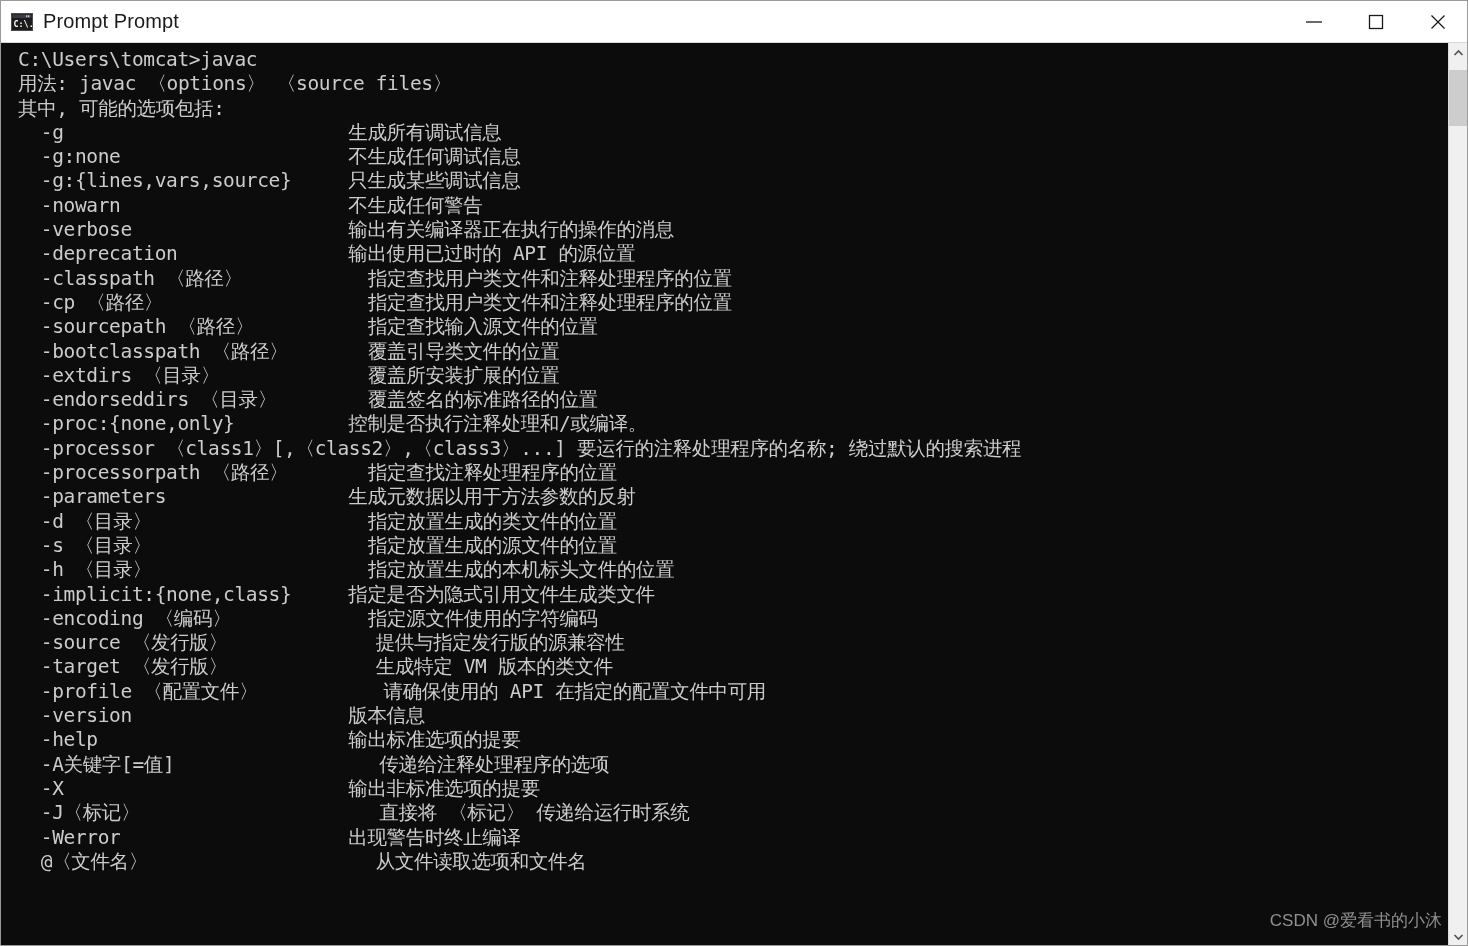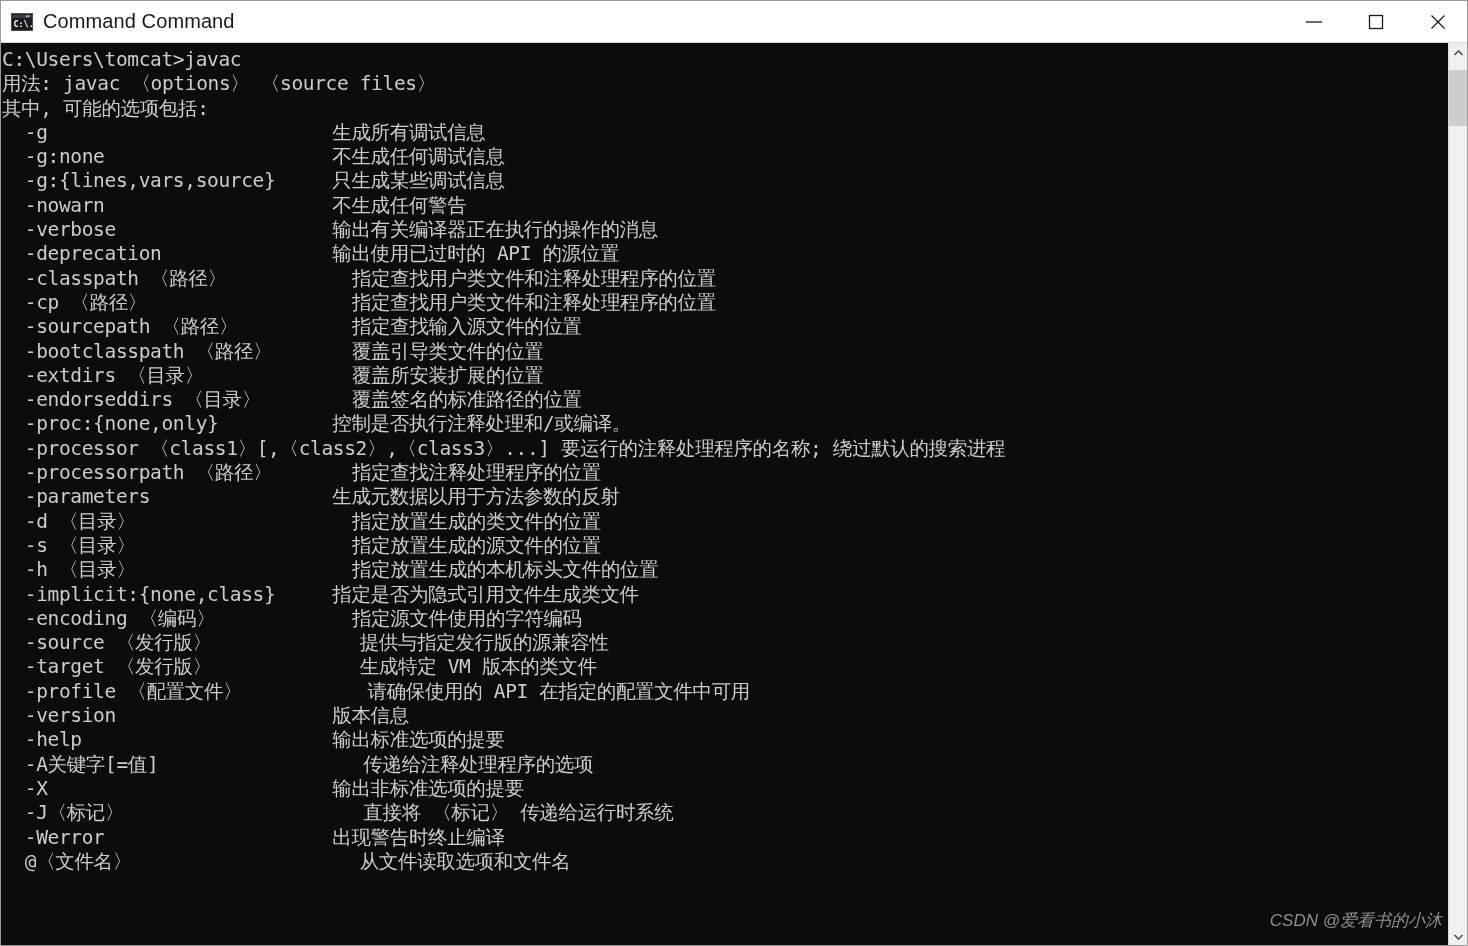--- a/index.html
+++ b/index.html
@@ -79,20 +79,21 @@
   #console-text {
     position: absolute;
     top: 5px;
     left: 1px;
     font-family: "DejaVu Sans Mono", "Liberation Mono", monospace;
     font-size: 19.5px;
     line-height: 24.3px;
     color: #cccccc;
     white-space: pre;
     letter-spacing: -0.35px;
+    padding-left: 16px;
     -webkit-font-smoothing: none;
   }
 
   #prompt-line {
     position: absolute;
     left: 1px;
     top: 865px;
     font-family: "DejaVu Sans Mono", "Liberation Mono", monospace;
     font-size: 19.5px;
     line-height: 24.3px;
@@ -113,21 +114,20 @@
   
   #watermark {
     position: absolute;
     right: 8px;
     bottom: 14px;
     font-family: "Liberation Sans", sans-serif;
     font-size: 17px;
     color: #9b9b9b;
     white-space: nowrap;
     opacity: 0.92;
-    font-style: italic;
   }
 
   
   #scrollbar {
     position: absolute;
     top: 43px;
     right: 0;
     width: 19px;
     height: 903px;
     background: #f0f0f0;
@@ -170,21 +170,21 @@
     <div id="app-icon">
       <svg width="22" height="18" viewBox="0 0 22 18">
         <rect x="0.5" y="0.5" width="21" height="17" fill="#1b1b1b" stroke="#4a4a4a"></rect>
         <rect x="1.5" y="1.5" width="19" height="3.5" fill="#3a3a46"></rect>
         <rect x="15" y="2.3" width="1.4" height="1.9" fill="#c8c8c8"></rect>
         <rect x="17" y="2.3" width="1.4" height="1.9" fill="#c8c8c8"></rect>
         <text x="2.5" y="14.2" font-family="DejaVu Sans Mono, monospace" font-size="8.4" font-weight="bold" fill="#ffffff">C:\.</text>
       </svg>
     </div>
 
-    <div id="title-text">Command Command</div>
+    <div id="title-text">Prompt Prompt</div>
 
     <div id="titlebar-spacer"></div>
 
     <div class="winbtn">
       <svg width="22" height="12" viewBox="0 0 22 12">
         <line x1="3" y1="6" x2="19" y2="6" stroke="#1a1a1a" stroke-width="1.3"></line>
       </svg>
     </div>
 
     <div class="winbtn">

